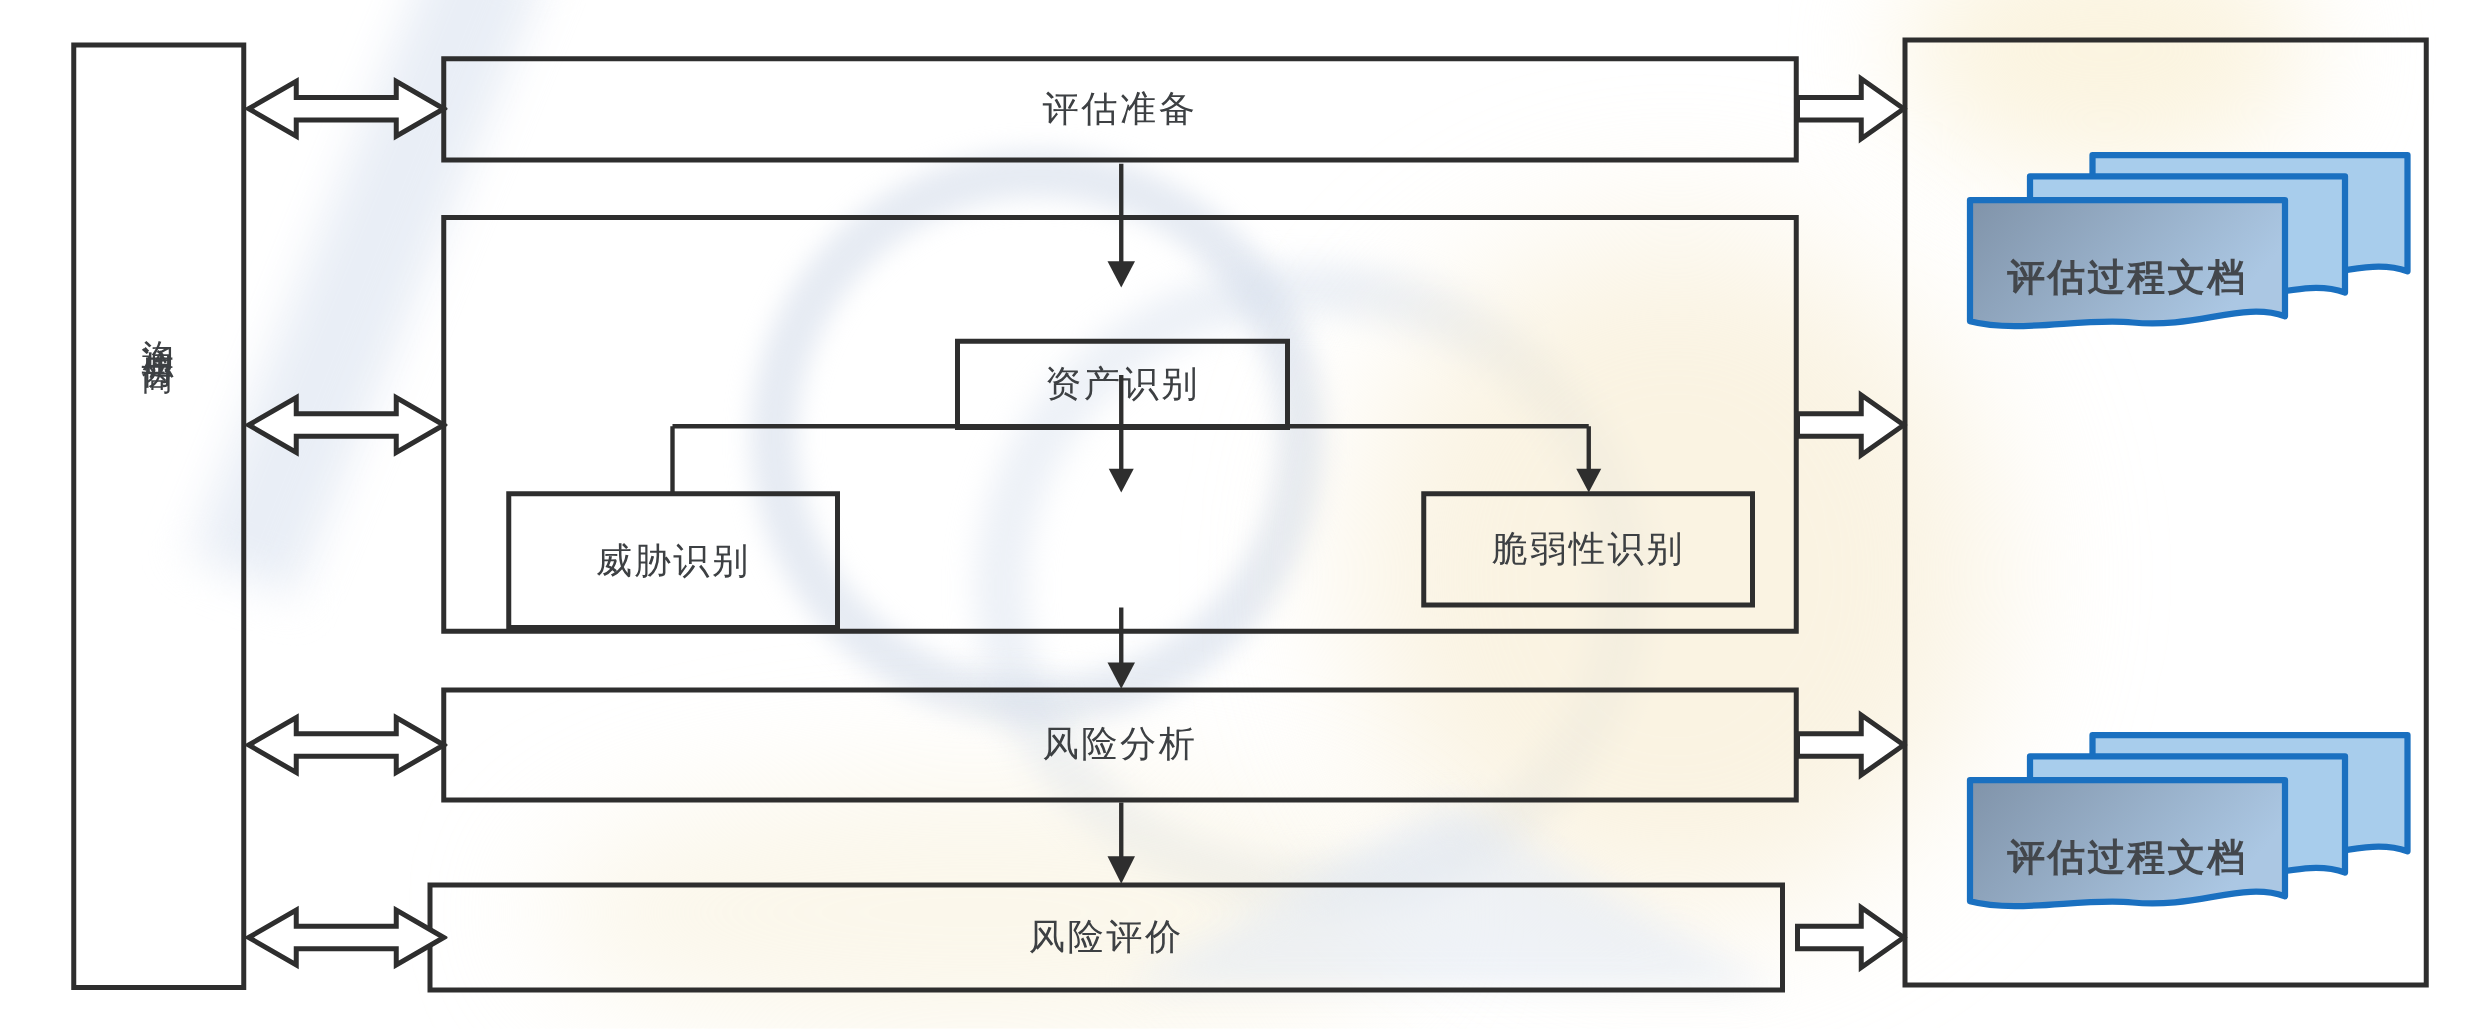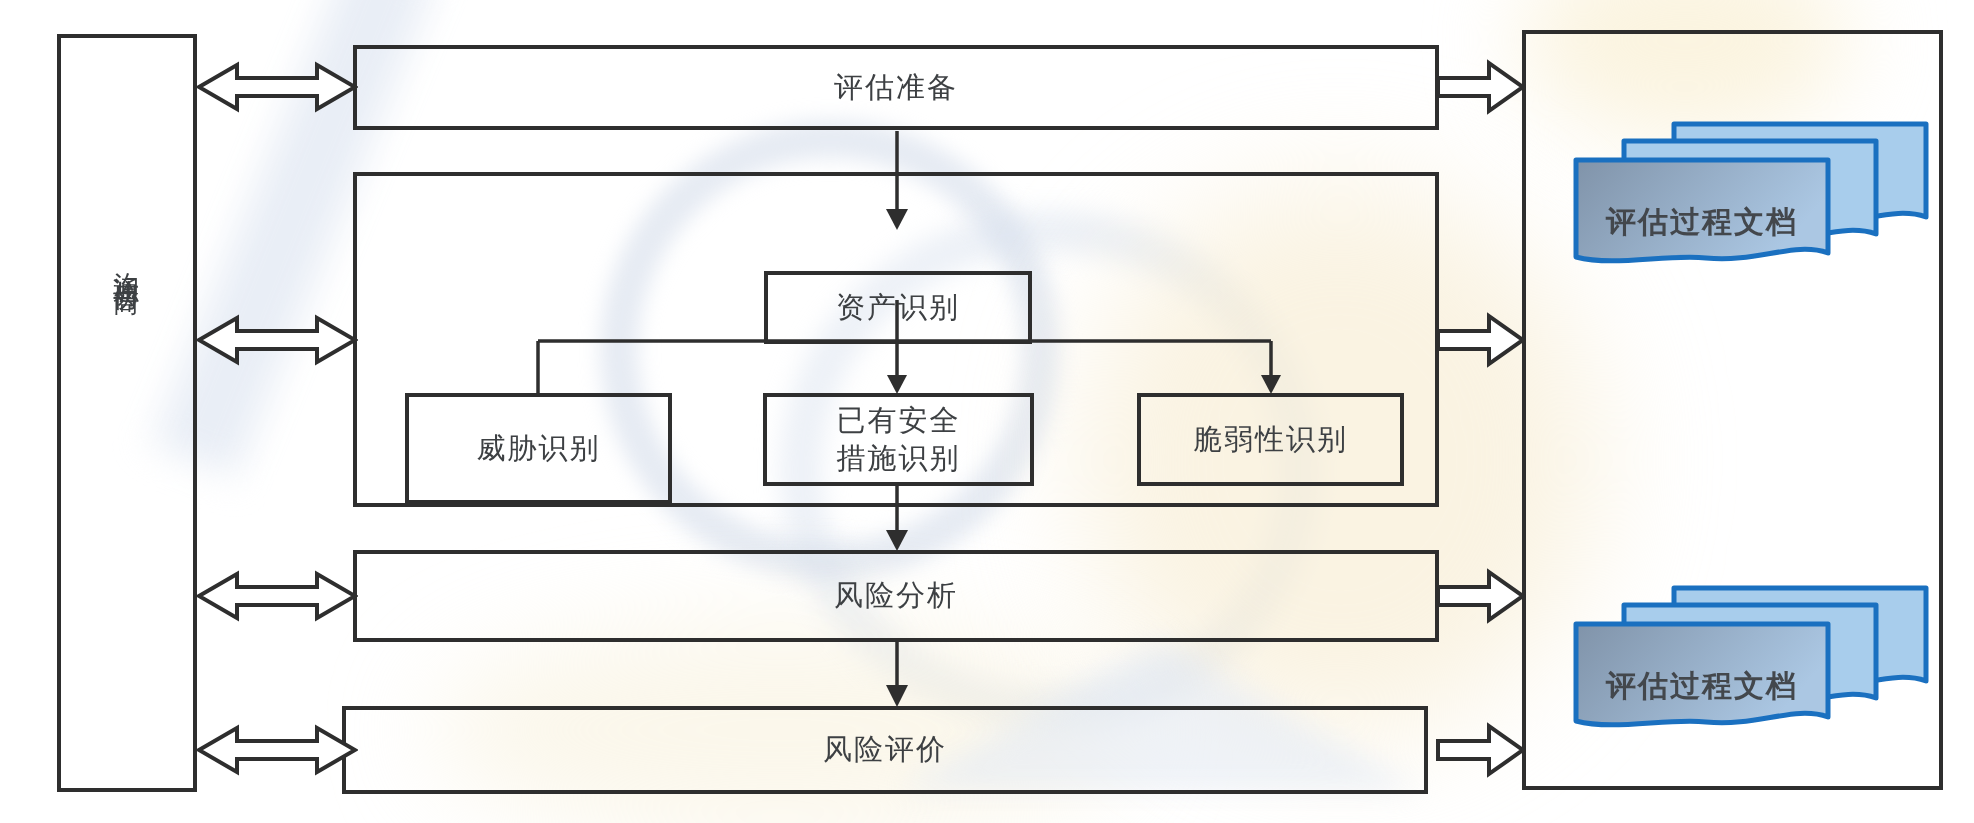--- a/index.html
+++ b/index.html
@@ -97,23 +97,20 @@
   <div class="box container-box"></div>
 
   <div class="box asset-box">
     <span>资产识别</span>
   </div>
 
   <div class="box threat-box">
     <span>威胁识别</span>
   </div>
 
-  <div class="box measures-box">
-    <span>已有安全措施识别</span>
-  </div>
 
   <div class="box analysis-box">
     <span>风险分析</span>
   </div>
 
   <div class="box vuln-box">
     <span>脆弱性识别</span>
   </div>
 
   <div class="box evaluation-box">

